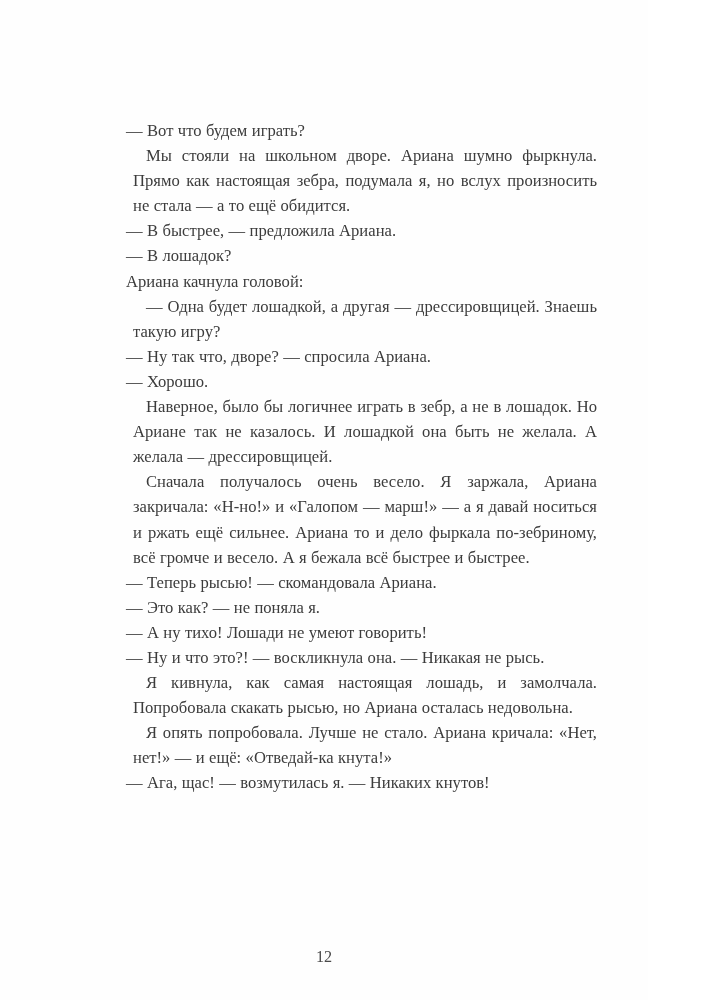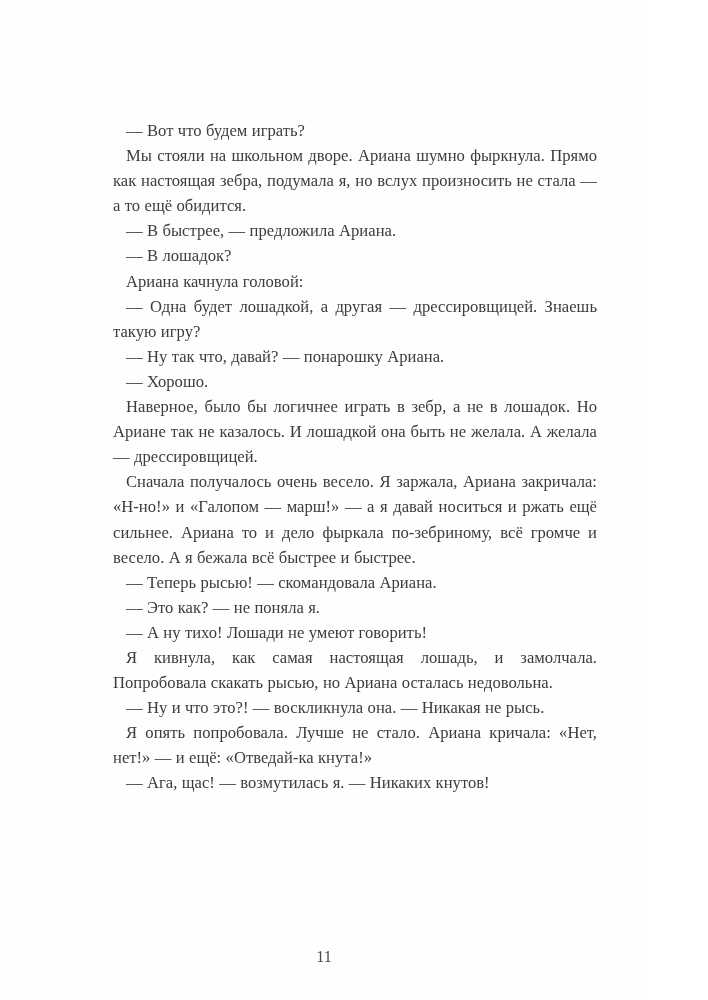--- a/index.html
+++ b/index.html
@@ -44,20 +44,21 @@
   }
 
   
   .para.dialogue {
     text-align: left;
   }
 
   
   .para.flow {
     text-align: justify;
+    margin-left: 20px;
   }
 
   .page-number {
     position: absolute;
     left: 0;
     right: 0;
     top: 947px;
     text-align: center;
     font-size: 16.2px;
     line-height: 20px;
@@ -70,28 +71,28 @@
 
 <div class="page">
 
   <div class="text-block">
     <p class="para dialogue">— Вот что будем играть?</p>
     <p class="para flow">Мы стояли на школьном дворе. Ариана шумно фыркнула. Прямо как настоящая зебра, подумала я, но вслух произносить не стала — а то ещё обидится.</p>
     <p class="para dialogue">— В быстрее, — предложила Ариана.</p>
     <p class="para dialogue">— В лошадок?</p>
     <p class="para dialogue">Ариана качнула головой:</p>
     <p class="para flow">— Одна будет лошадкой, а другая — дрессировщицей. Знаешь такую игру?</p>
-    <p class="para dialogue">— Ну так что, давай? — понарошку Ариана.</p>
+    <p class="para dialogue">— Ну так что, дворе? — спросила Ариана.</p>
     <p class="para dialogue">— Хорошо.</p>
     <p class="para flow">Наверное, было бы логичнее играть в зебр, а не в лошадок. Но Ариане так не казалось. И лошадкой она быть не желала. А желала — дрессировщицей.</p>
     <p class="para flow">Сначала получалось очень весело. Я заржала, Ариана закричала: «Н-но!» и «Галопом — марш!» — а я давай носиться и ржать ещё сильнее. Ариана то и дело фыркала по-зебриному, всё громче и весело. А я бежала всё быстрее и быстрее.</p>
     <p class="para dialogue">— Теперь рысью! — скомандовала Ариана.</p>
     <p class="para dialogue">— Это как? — не поняла я.</p>
     <p class="para dialogue">— А ну тихо! Лошади не умеют говорить!</p>
+    <p class="para dialogue">— Ну и что это?! — воскликнула она. — Никакая не рысь.</p>
     <p class="para flow">Я кивнула, как самая настоящая лошадь, и замолчала. Попробовала скакать рысью, но Ариана осталась недовольна.</p>
-    <p class="para dialogue">— Ну и что это?! — воскликнула она. — Никакая не рысь.</p>
     <p class="para flow">Я опять попробовала. Лучше не стало. Ариана кричала: «Нет, нет!» — и ещё: «Отведай-ка кнута!»</p>
     <p class="para dialogue">— Ага, щас! — возмутилась я. — Никаких кнутов!</p>
   </div>
 
-  <div class="page-number">11</div>
+  <div class="page-number">12</div>
 
 </div>
 
 </body></html>

